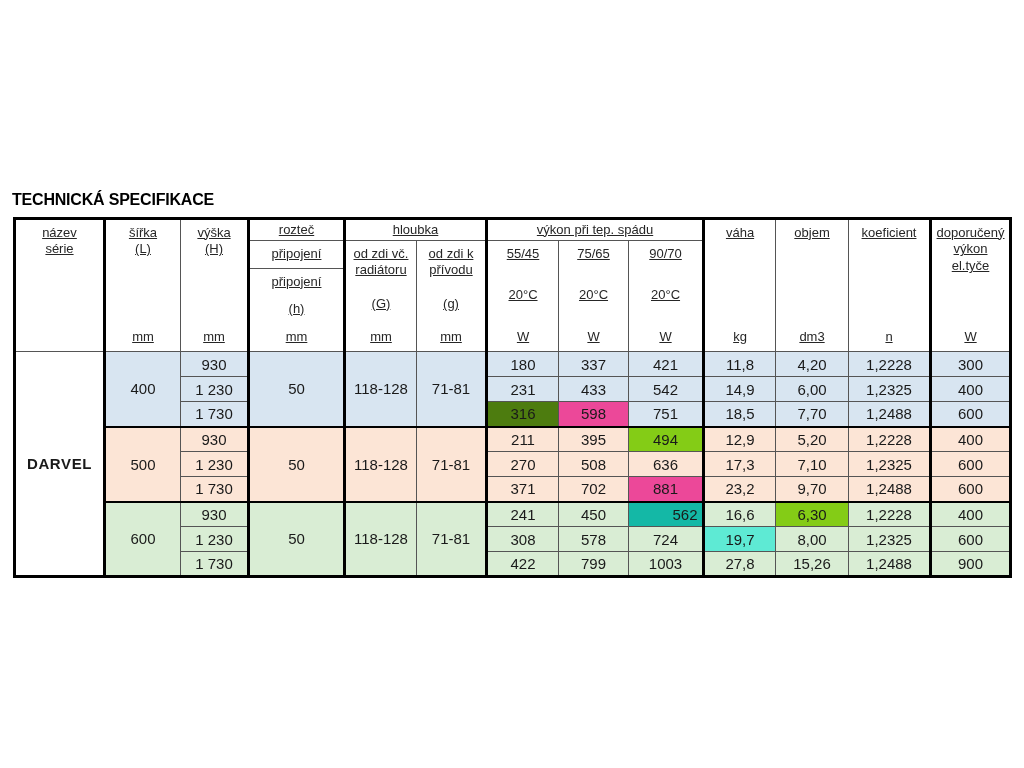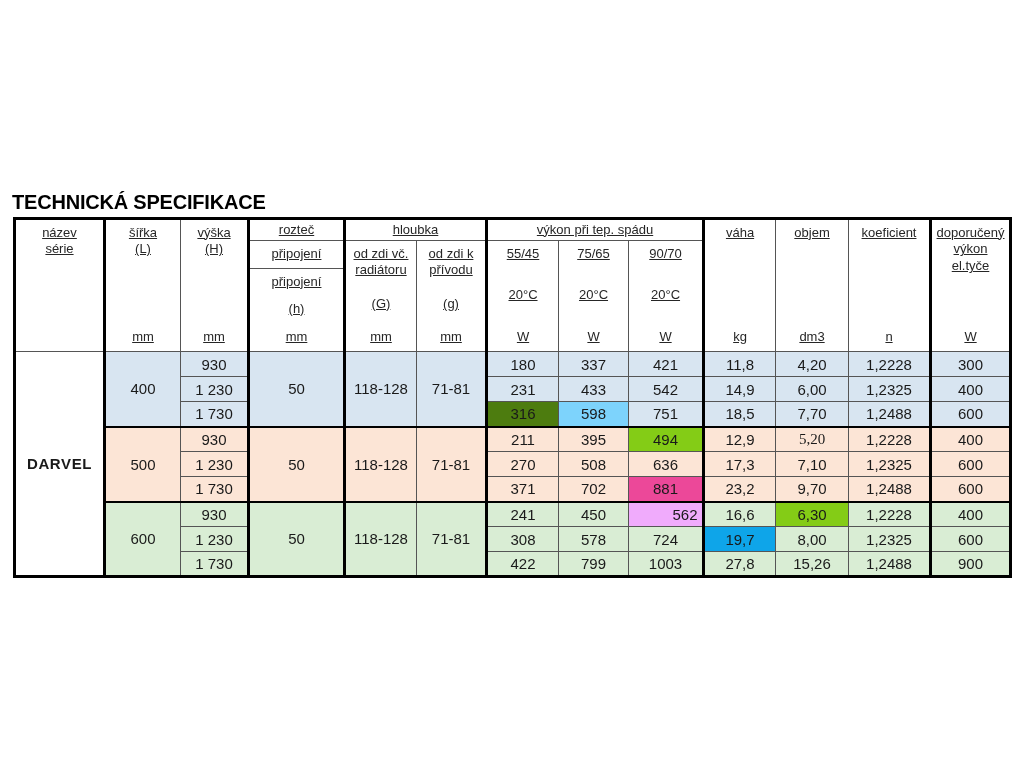--- a/index.html
+++ b/index.html
@@ -10,21 +10,21 @@
     height: 768px;
     background: #ffffff;
     overflow: hidden;
     font-family: "Liberation Sans", sans-serif;
     color: #1a1a1a;
   }
   .title {
     position: absolute;
     left: 12px;
     top: 191px;
-    font-size: 20px;
+    font-size: 16px;
     font-weight: bold;
     letter-spacing: -0.2px;
     color: #000000;
     text-align: center;
   }
   table.spec {
     position: absolute;
     left: 13px;
     top: 217px;
     border-collapse: collapse;
@@ -245,39 +245,39 @@
       <td class="g0" style="background: rgb(216, 229, 241);">433</td>
       <td class="g0" style="background: rgb(216, 229, 241);">542</td>
       <td class="g0 bl3" style="background: rgb(216, 229, 241);">14,9</td>
       <td class="g0" style="background: rgb(216, 229, 241);">6,00</td>
       <td class="g0" style="background: rgb(216, 229, 241);">1,2325</td>
       <td class="g0 bl3" style="background: rgb(216, 229, 241);">400</td>
     </tr>
     <tr class="dr">
       <td class="g0" style="background: rgb(216, 229, 241);">1 730</td>
       <td class="g0 bl3" style="background: #4d7c0f; margin-left: 36px;">316</td>
-      <td class="g0" style="background: #7dd3fc;">598</td>
+      <td class="g0" style="background: #ec4899;">598</td>
       <td class="g0" style="background: rgb(216, 229, 241);">751</td>
       <td class="g0 bl3" style="background: rgb(216, 229, 241);">18,5</td>
       <td class="g0" style="background: rgb(216, 229, 241);">7,70</td>
       <td class="g0" style="background: rgb(216, 229, 241);">1,2488</td>
       <td class="g0 bl3" style="background: rgb(216, 229, 241);">600</td>
     </tr>
 
     <tr class="dr">
       <td rowspan="3" class="g1 bl3 gt" style="background: rgb(252, 229, 214);">500</td>
       <td class="g1 gt" style="background: rgb(252, 229, 214);">930</td>
       <td rowspan="3" class="g1 bl3 gt" style="background: rgb(252, 229, 214);">50</td>
       <td rowspan="3" class="g1 bl3 gt" style="background: rgb(252, 229, 214);">118-128</td>
       <td rowspan="3" class="g1 gt" style="background: rgb(252, 229, 214);">71-81</td>
       <td class="g1 bl3 gt" style="background: rgb(252, 229, 214);">211</td>
       <td class="g1 gt" style="background: rgb(252, 229, 214);">395</td>
       <td class="g1 gt" style="background: #84cc16;">494</td>
       <td class="g1 bl3 gt" style="background: rgb(252, 229, 214);">12,9</td>
-      <td class="g1 gt" style="background: rgb(252, 229, 214); font-family: Liberation Serif, serif;">5,20</td>
+      <td class="g1 gt" style="background: rgb(252, 229, 214);">5,20</td>
       <td class="g1 gt" style="background: rgb(252, 229, 214);">1,2228</td>
       <td class="g1 bl3 gt" style="background: rgb(252, 229, 214);">400</td>
     </tr>
     <tr class="dr">
       <td class="g1" style="background: rgb(252, 229, 214);">1 230</td>
       <td class="g1 bl3" style="background: rgb(252, 229, 214);">270</td>
       <td class="g1" style="background: rgb(252, 229, 214);">508</td>
       <td class="g1" style="background: rgb(252, 229, 214);">636</td>
       <td class="g1 bl3" style="background: rgb(252, 229, 214);">17,3</td>
       <td class="g1" style="background: rgb(252, 229, 214);">7,10</td>
@@ -296,32 +296,32 @@
     </tr>
 
     <tr class="dr">
       <td rowspan="3" class="g2 bl3 gt" style="background: rgb(217, 237, 212);">600</td>
       <td class="g2 gt" style="background: rgb(217, 237, 212);">930</td>
       <td rowspan="3" class="g2 bl3 gt" style="background: rgb(217, 237, 212);">50</td>
       <td rowspan="3" class="g2 bl3 gt" style="background: rgb(217, 237, 212);">118-128</td>
       <td rowspan="3" class="g2 gt" style="background: rgb(217, 237, 212);">71-81</td>
       <td class="g2 bl3 gt" style="background: rgb(217, 237, 212);">241</td>
       <td class="g2 gt" style="background: rgb(217, 237, 212);">450</td>
-      <td class="g2 gt" style="background: #f0abfc; padding-left: 39px;">562</td>
+      <td class="g2 gt" style="background: #14b8a6; padding-left: 39px;">562</td>
       <td class="g2 bl3 gt" style="background: rgb(217, 237, 212);">16,6</td>
       <td class="g2 gt" style="background: #84cc16;">6,30</td>
       <td class="g2 gt" style="background: rgb(217, 237, 212);">1,2228</td>
       <td class="g2 bl3 gt" style="background: rgb(217, 237, 212);">400</td>
     </tr>
     <tr class="dr">
       <td class="g2" style="background: rgb(217, 237, 212);">1 230</td>
       <td class="g2 bl3" style="background: rgb(217, 237, 212);">308</td>
       <td class="g2" style="background: rgb(217, 237, 212);">578</td>
       <td class="g2" style="background: rgb(217, 237, 212);">724</td>
-      <td class="g2 bl3" style="background: #0ea5e9;">19,7</td>
+      <td class="g2 bl3" style="background: #5eead4;">19,7</td>
       <td class="g2" style="background: rgb(217, 237, 212);">8,00</td>
       <td class="g2" style="background: rgb(217, 237, 212);">1,2325</td>
       <td class="g2 bl3" style="background: rgb(217, 237, 212);">600</td>
     </tr>
     <tr class="dr">
       <td class="g2" style="background: rgb(217, 237, 212);">1 730</td>
       <td class="g2 bl3" style="background: rgb(217, 237, 212);">422</td>
       <td class="g2" style="background: rgb(217, 237, 212);">799</td>
       <td class="g2" style="background: rgb(217, 237, 212);">1003</td>
       <td class="g2 bl3" style="background: rgb(217, 237, 212);">27,8</td>

